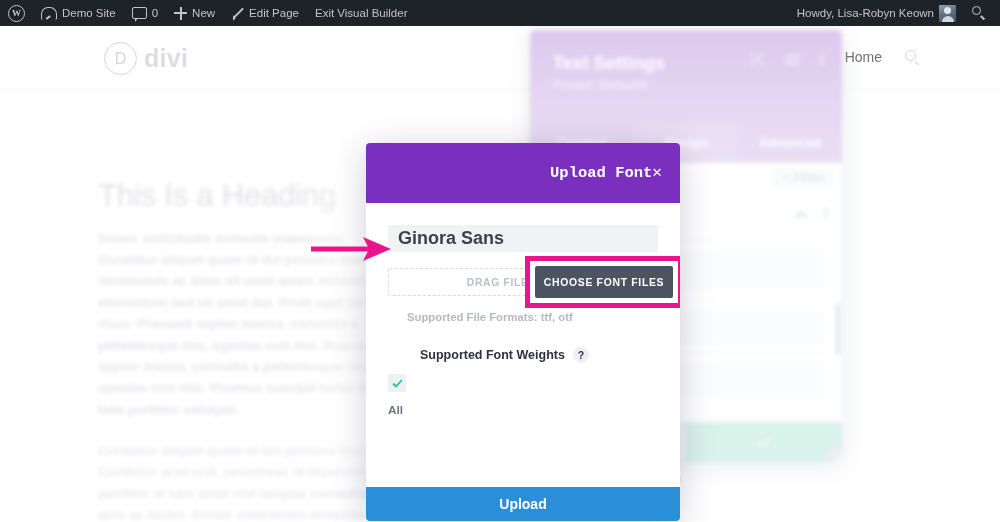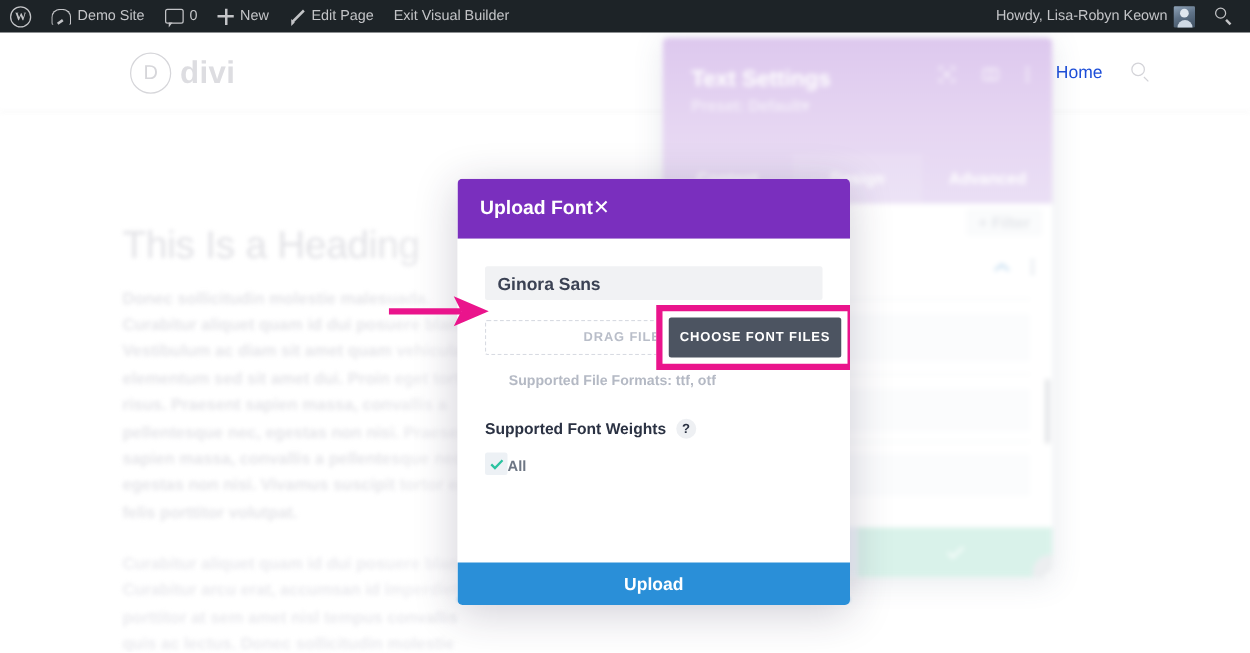--- a/index.html
+++ b/index.html
@@ -211,21 +211,21 @@
   .logo-word {
     font-size: 25px;
     color: #dddde1;
     letter-spacing: 0.3px;
     font-weight: 700;
   }
   #nav-home {
     position: absolute;
     right: 118px; top: 23px;
     font-size: 14px;
-    color: #1d4ed8;
+    color: #737373;
   }
   #nav-search {
     position: absolute;
     right: 80px; top: 24px;
     width: 15px; height: 15px;
   }
   #nav-search::before {
     content: "";
     position: absolute;
     left: 0; top: 0;
@@ -419,26 +419,27 @@
     position: absolute;
     left: 366px; top: 143px;
     width: 314px;
     background: #ffffff;
     border-radius: 4px;
     box-shadow: 0 6px 34px rgba(40,30,70,0.22);
     z-index: 100;
     overflow: hidden;
   }
   #modal-header {
-    height: 48px;
+    height: 60px;
     background: #7a2fbe;
     display: flex;
     align-items: center;
-    justify-content: flex-start;
+    justify-content: flex-end;
     padding: 0 18px;
+    font-family: Liberation Mono, monospace;
   }
   #modal-title {
     font-size: 15.5px;
     color: #ffffff;
     font-weight: 600;
   }
   #modal-close {
     color: #ffffff;
     font-size: 16px;
     line-height: 1;
@@ -458,21 +459,21 @@
   #font-name-input {
     display: block;
     width: 100%;
     box-sizing: border-box;
     height: 27px;
     background: #f1f2f4;
     border: none;
     outline: none;
     border-radius: 2px;
     padding: 0 10px;
-    font-size: 14px;
+    font-size: 18px;
     color: #3b4254;
     font-family: "Liberation Sans", sans-serif;
     font-weight: 600;
   }
   #file-row {
     margin-top: 16px;
     display: flex;
     align-items: stretch;
     height: 28px;
     position: relative;
@@ -524,37 +525,40 @@
     margin-left: 19px;
   }
   #weights-label {
     margin-top: 24px;
     display: flex;
     align-items: center;
     gap: 8px;
     font-size: 12.5px;
     color: #2b3243;
     font-weight: 700;
+    margin-left: 32px;
   }
   #help-badge {
     width: 16px; height: 16px;
     border-radius: 50%;
     background: #eef0f3;
     color: #2b3243;
     font-size: 10.5px;
     font-weight: 700;
     display: flex;
     align-items: center;
     justify-content: center;
     cursor: pointer;
   }
   #weights-row {
     margin-top: 11px;
     display: flex;
-    align-items: flex-end;
+    align-items: flex-start;
+    gap: 11px;
+    flex-direction: column;
   }
   #all-checkbox {
     width: 18px; height: 18px;
     background: #edf1f5;
     border-radius: 2px;
     display: flex;
     align-items: center;
     justify-content: center;
     cursor: pointer;
   }

